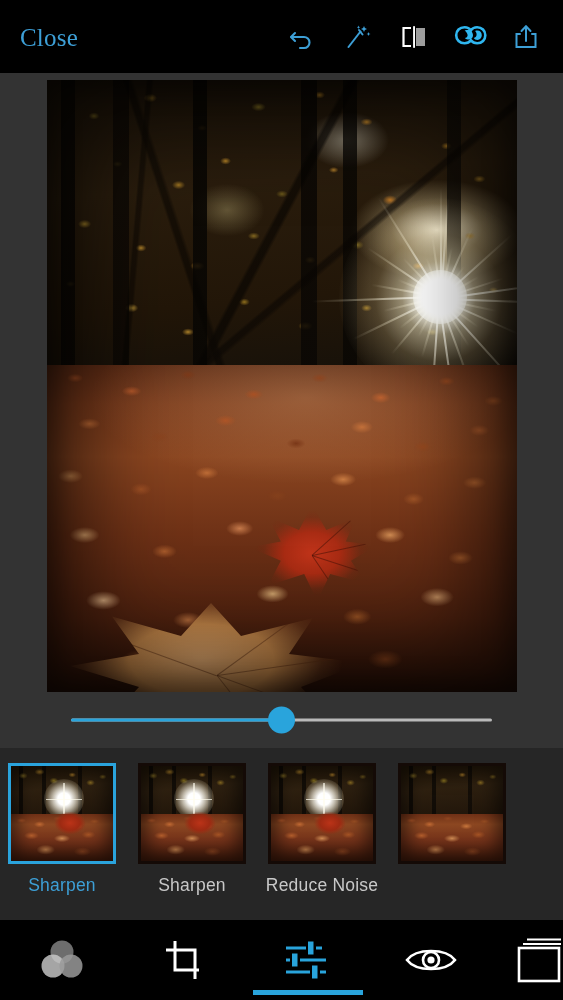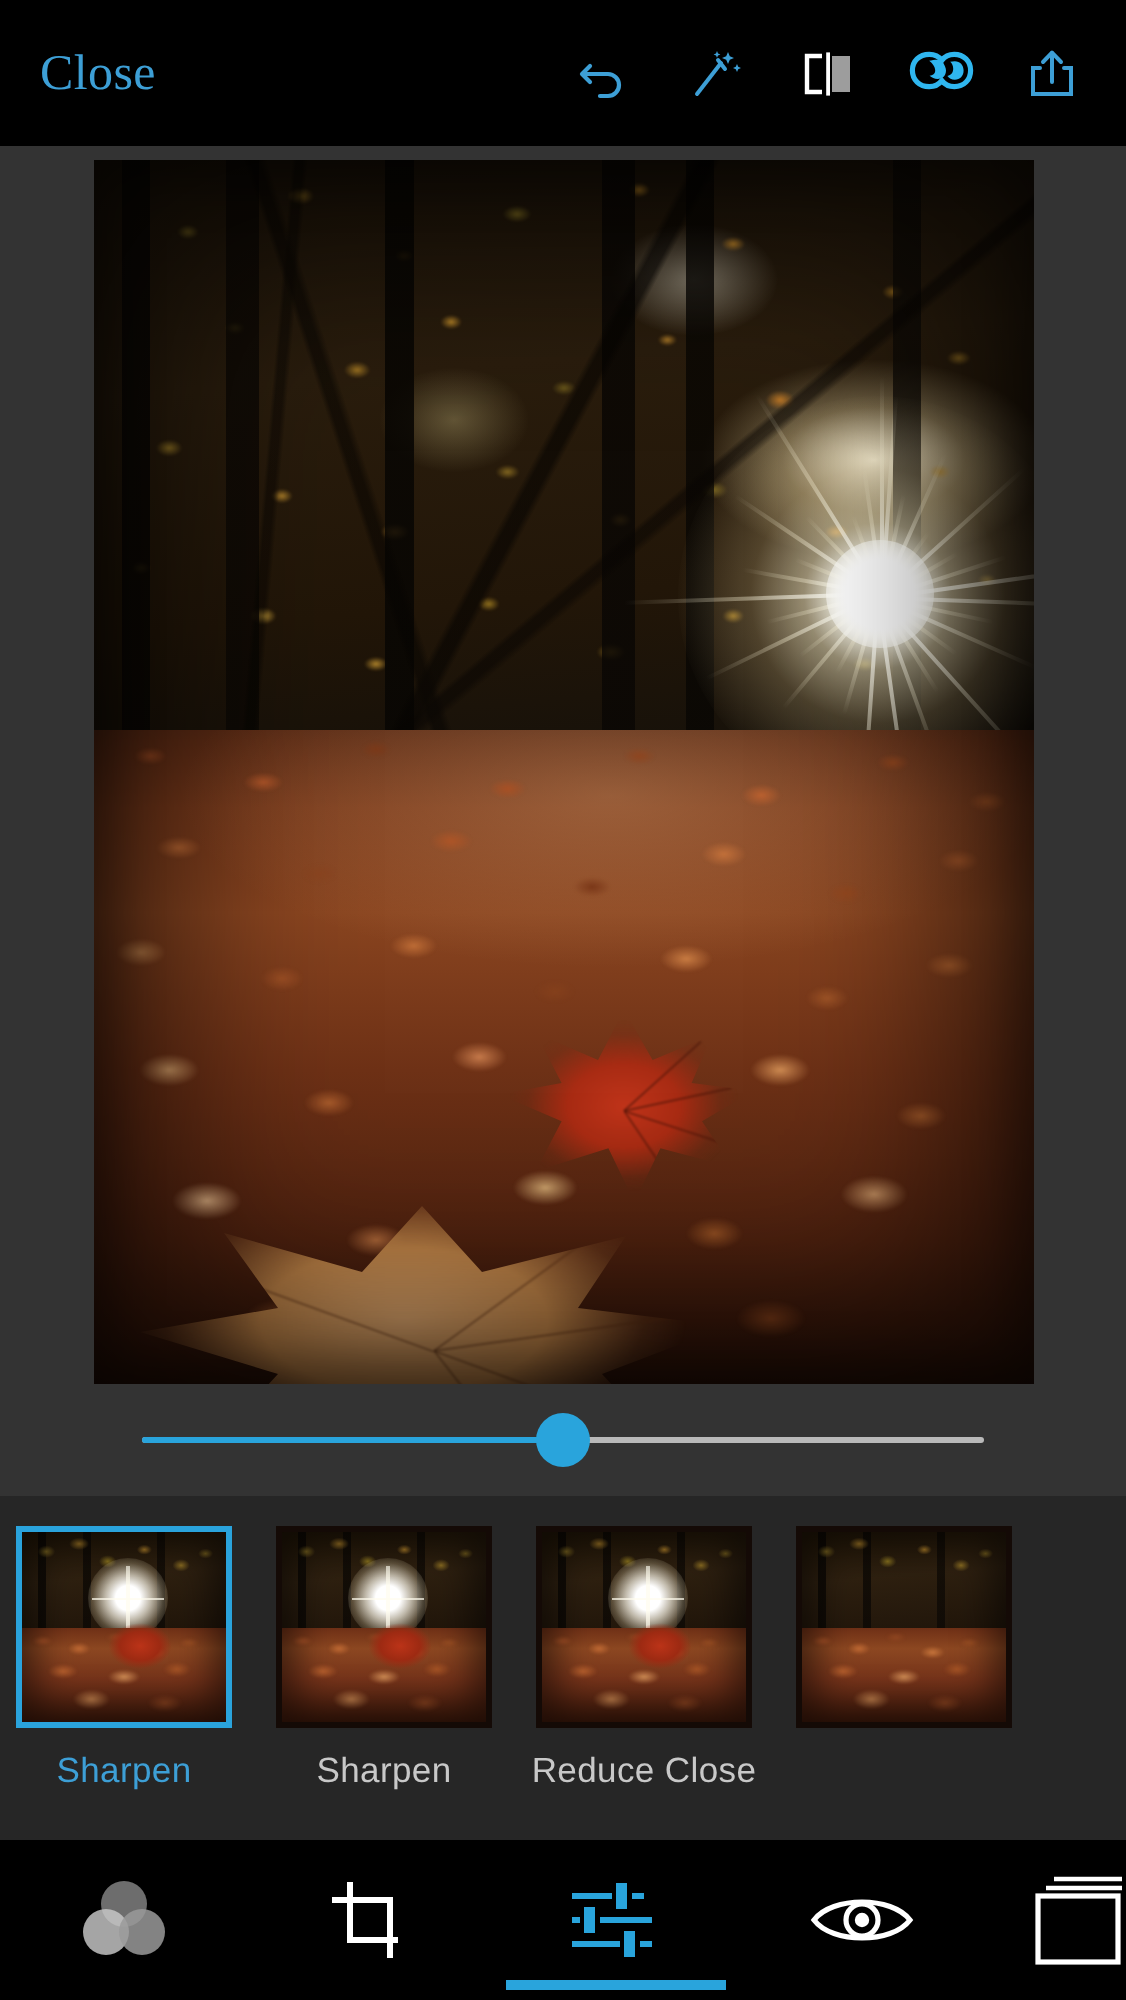--- a/index.html
+++ b/index.html
@@ -511,21 +511,21 @@
             <div class="tmini">
               <div class="tsky"></div>
               <div class="ttree"></div>
               <div class="tsun"></div>
               <div class="tground"></div>
               <div class="tleaves"></div>
               <div class="tred"></div>
               <div class="tvig"></div>
             </div>
           </div>
-          <div class="flabel">Reduce Close</div>
+          <div class="flabel">Reduce Noise</div>
         </div>
         <div class="fitem">
           <div class="fthumb">
             <div class="tmini">
               <div class="tsky"></div>
               <div class="ttree"></div>
               <div class="tground"></div>
               <div class="tleaves"></div>
               <div class="tvig"></div>
             </div>

